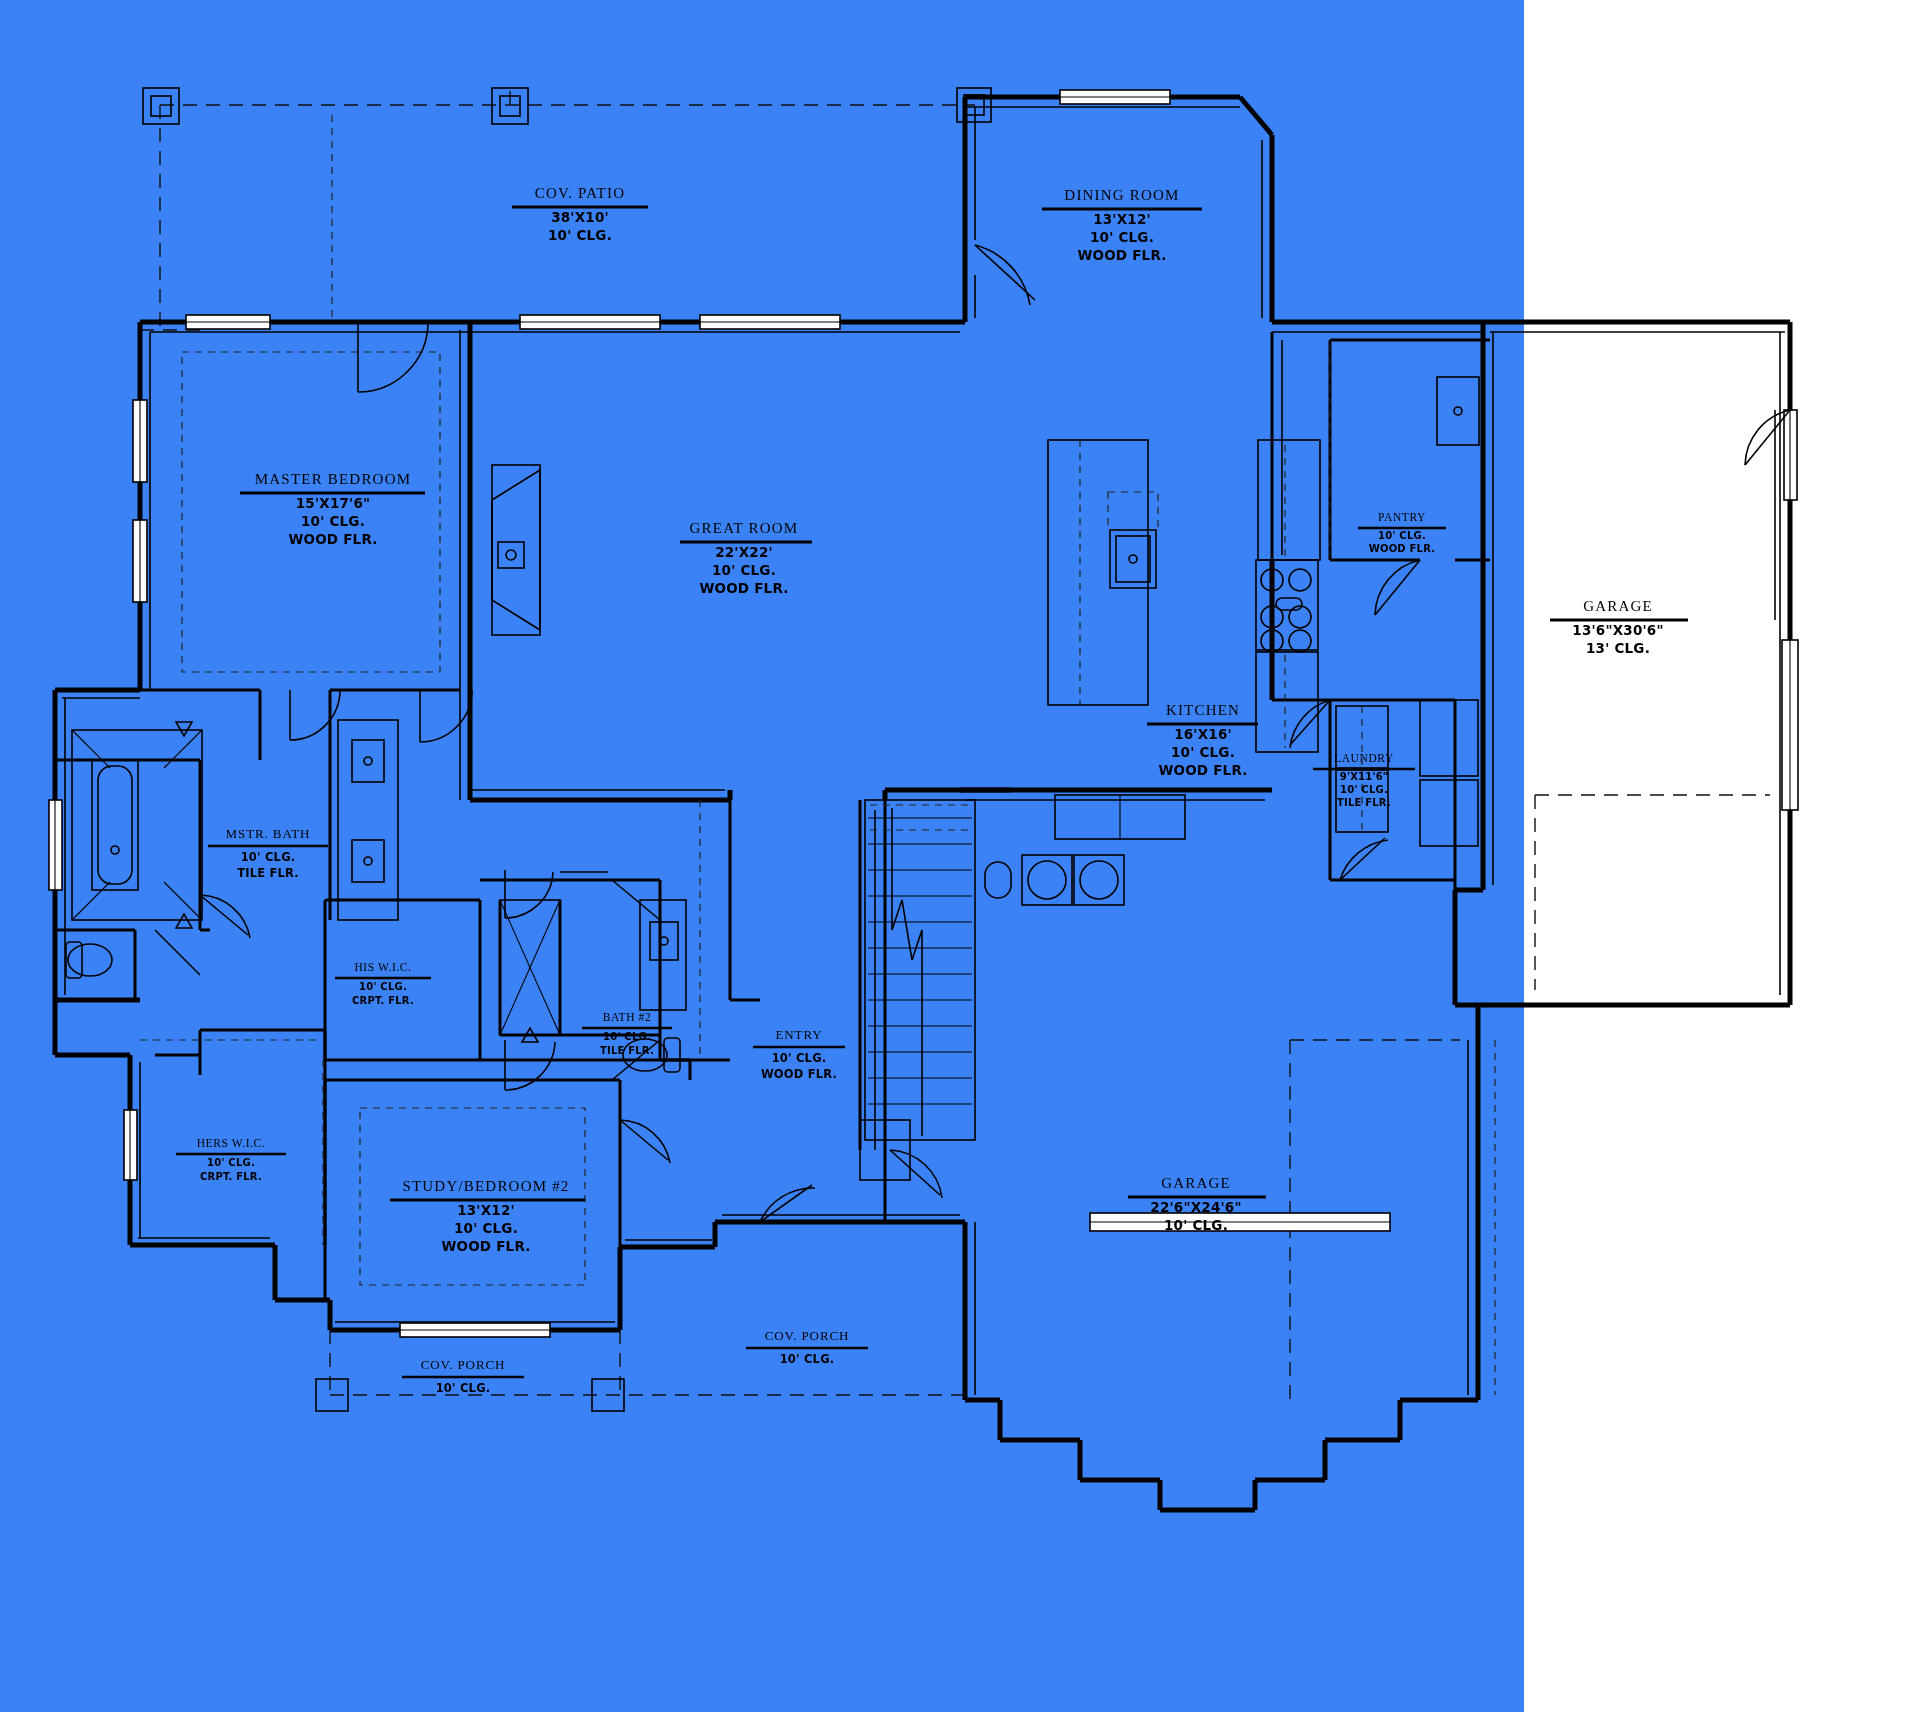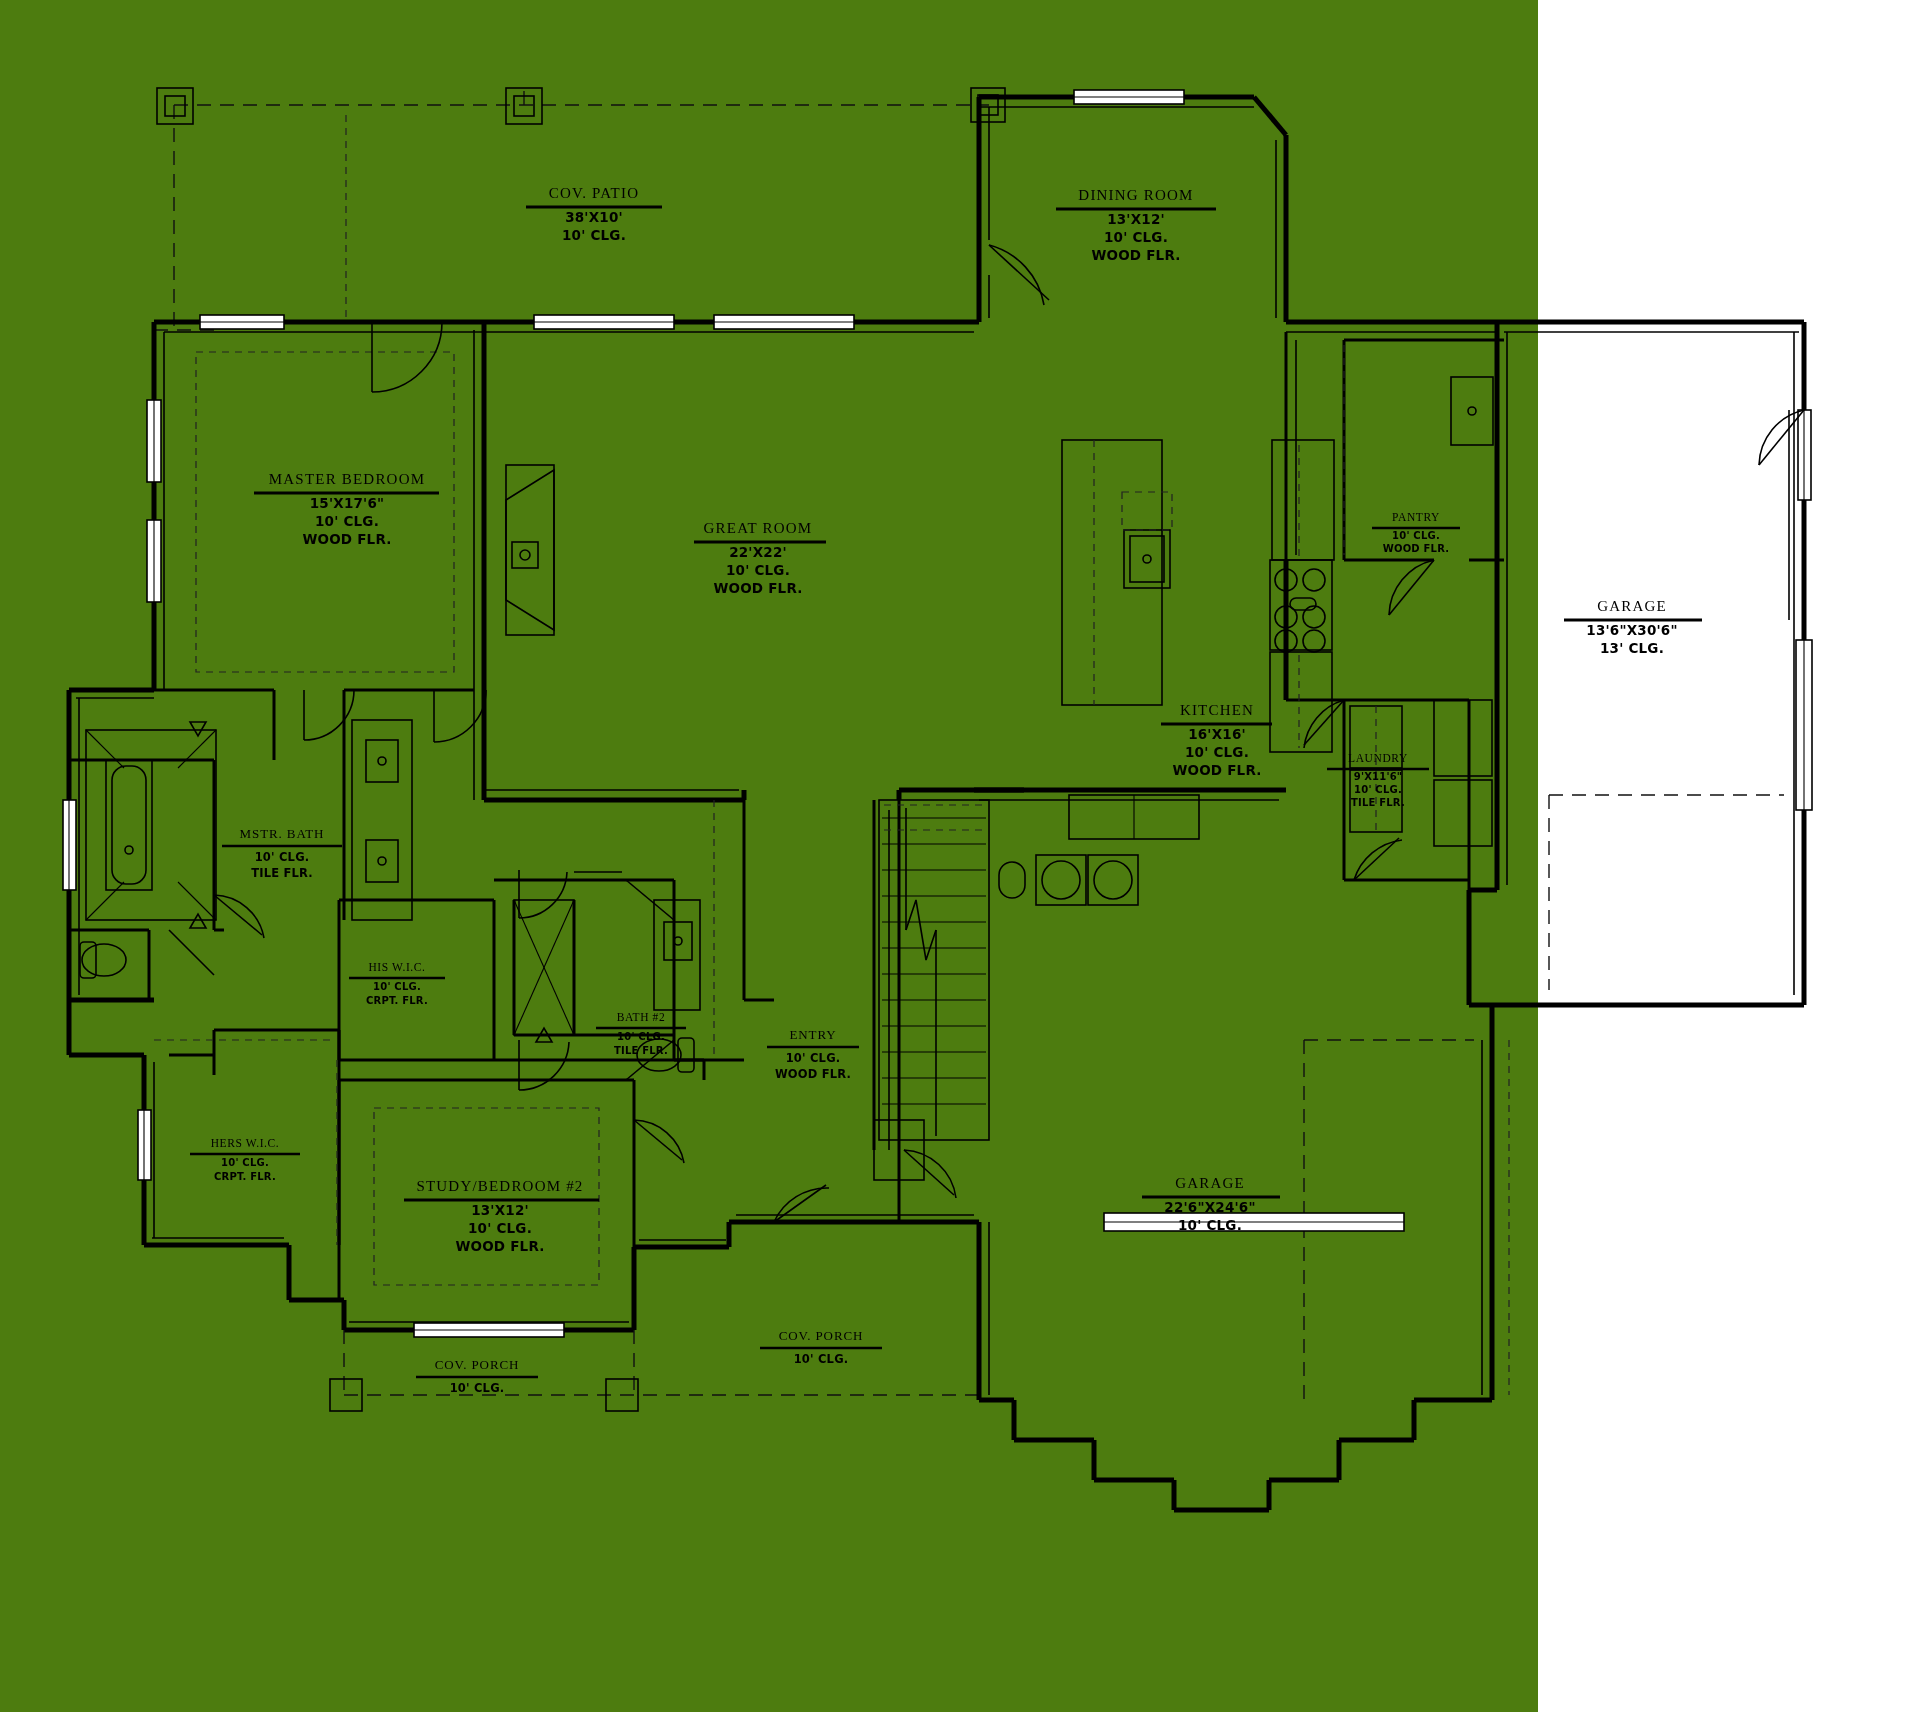--- a/index.html
+++ b/index.html
@@ -10,22 +10,21 @@
   body {
     width: 1920px;
     height: 1712px;
     font-family: "Liberation Sans", sans-serif;
     overflow: hidden;
   }
   #plan-root {
     position: relative;
     width: 1524px;
     height: 1712px;
-    background: #4d7c0f;
-    padding-left: 14px;
+    background: #3b82f6;
   }
   svg.plan {
     display: block;
     width: 1920px;
     height: 1712px;
   }
   
   .wall-heavy { fill: none; stroke: #000; stroke-width: 5; }
   .wall-med   { fill: none; stroke: #000; stroke-width: 3; }
   .wall-thin  { fill: none; stroke: #000; stroke-width: 1.6; }

